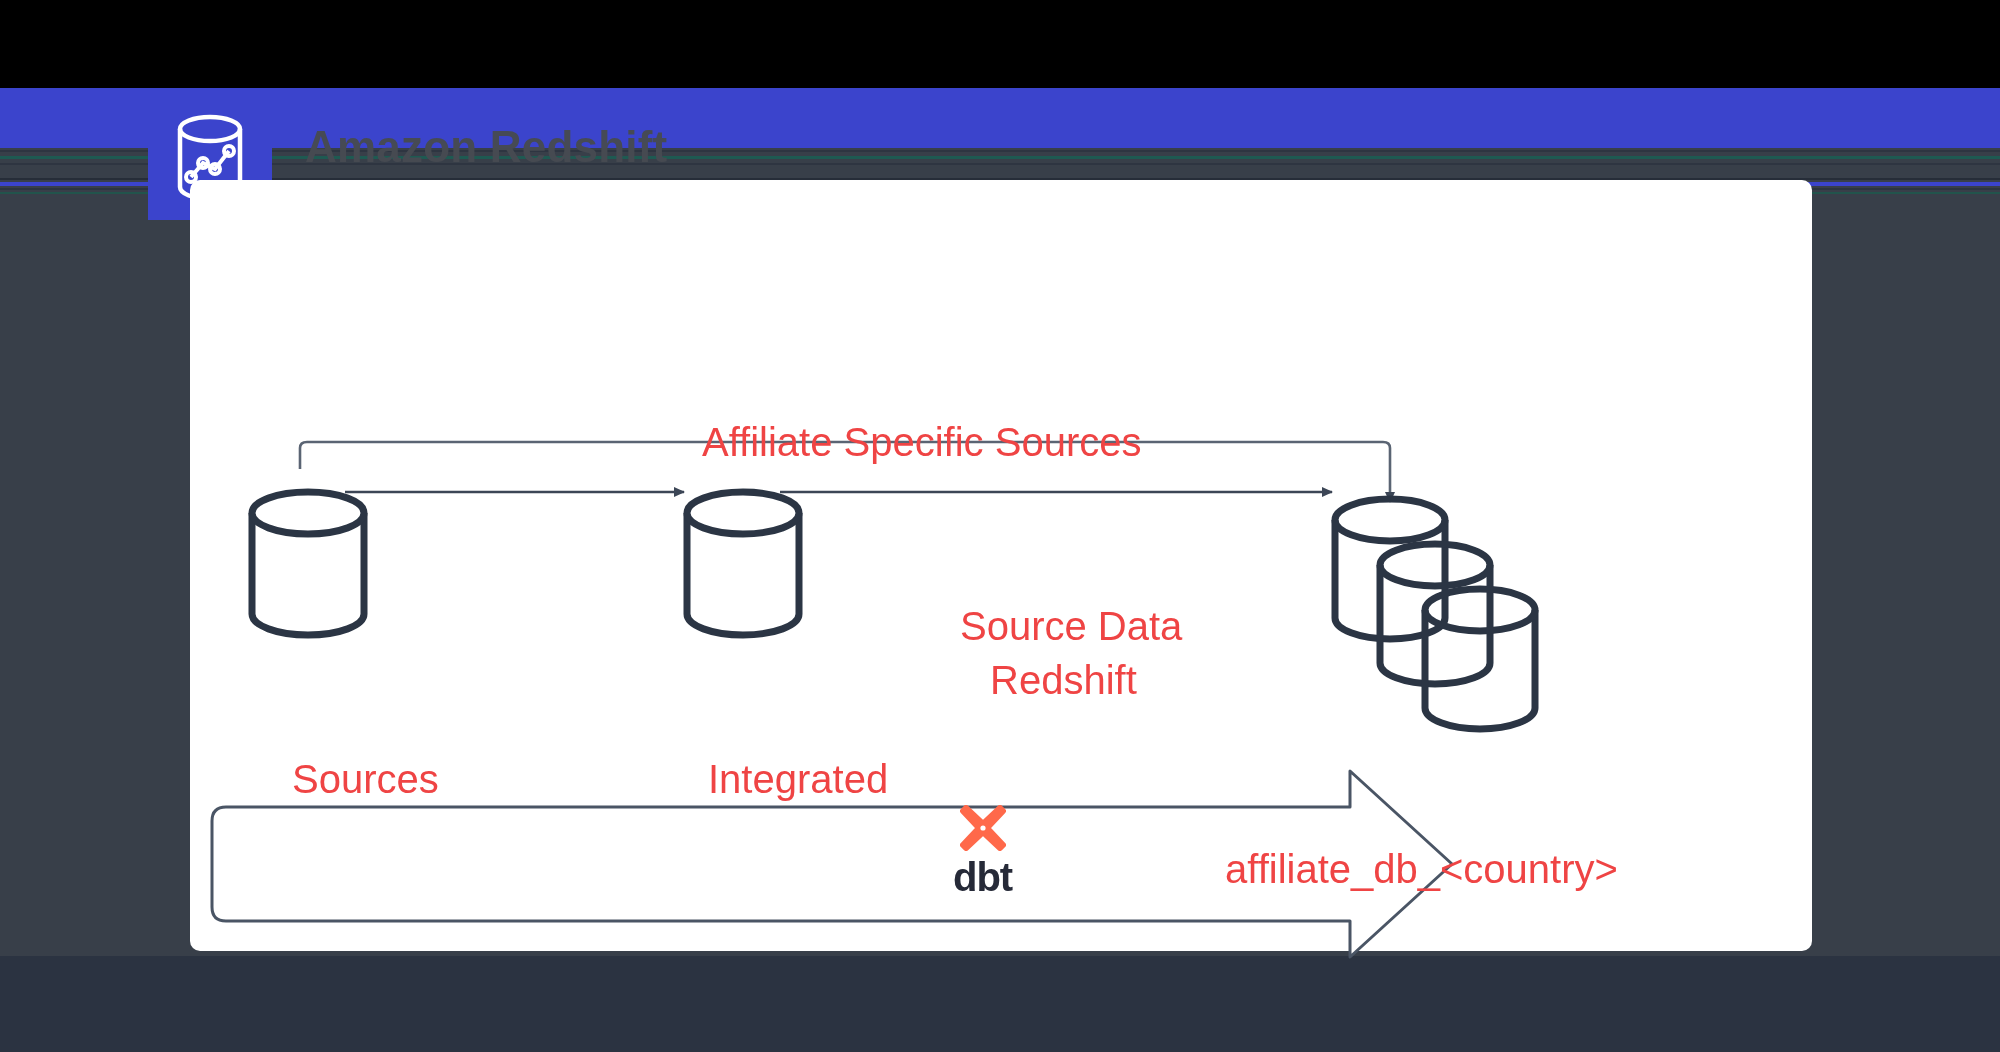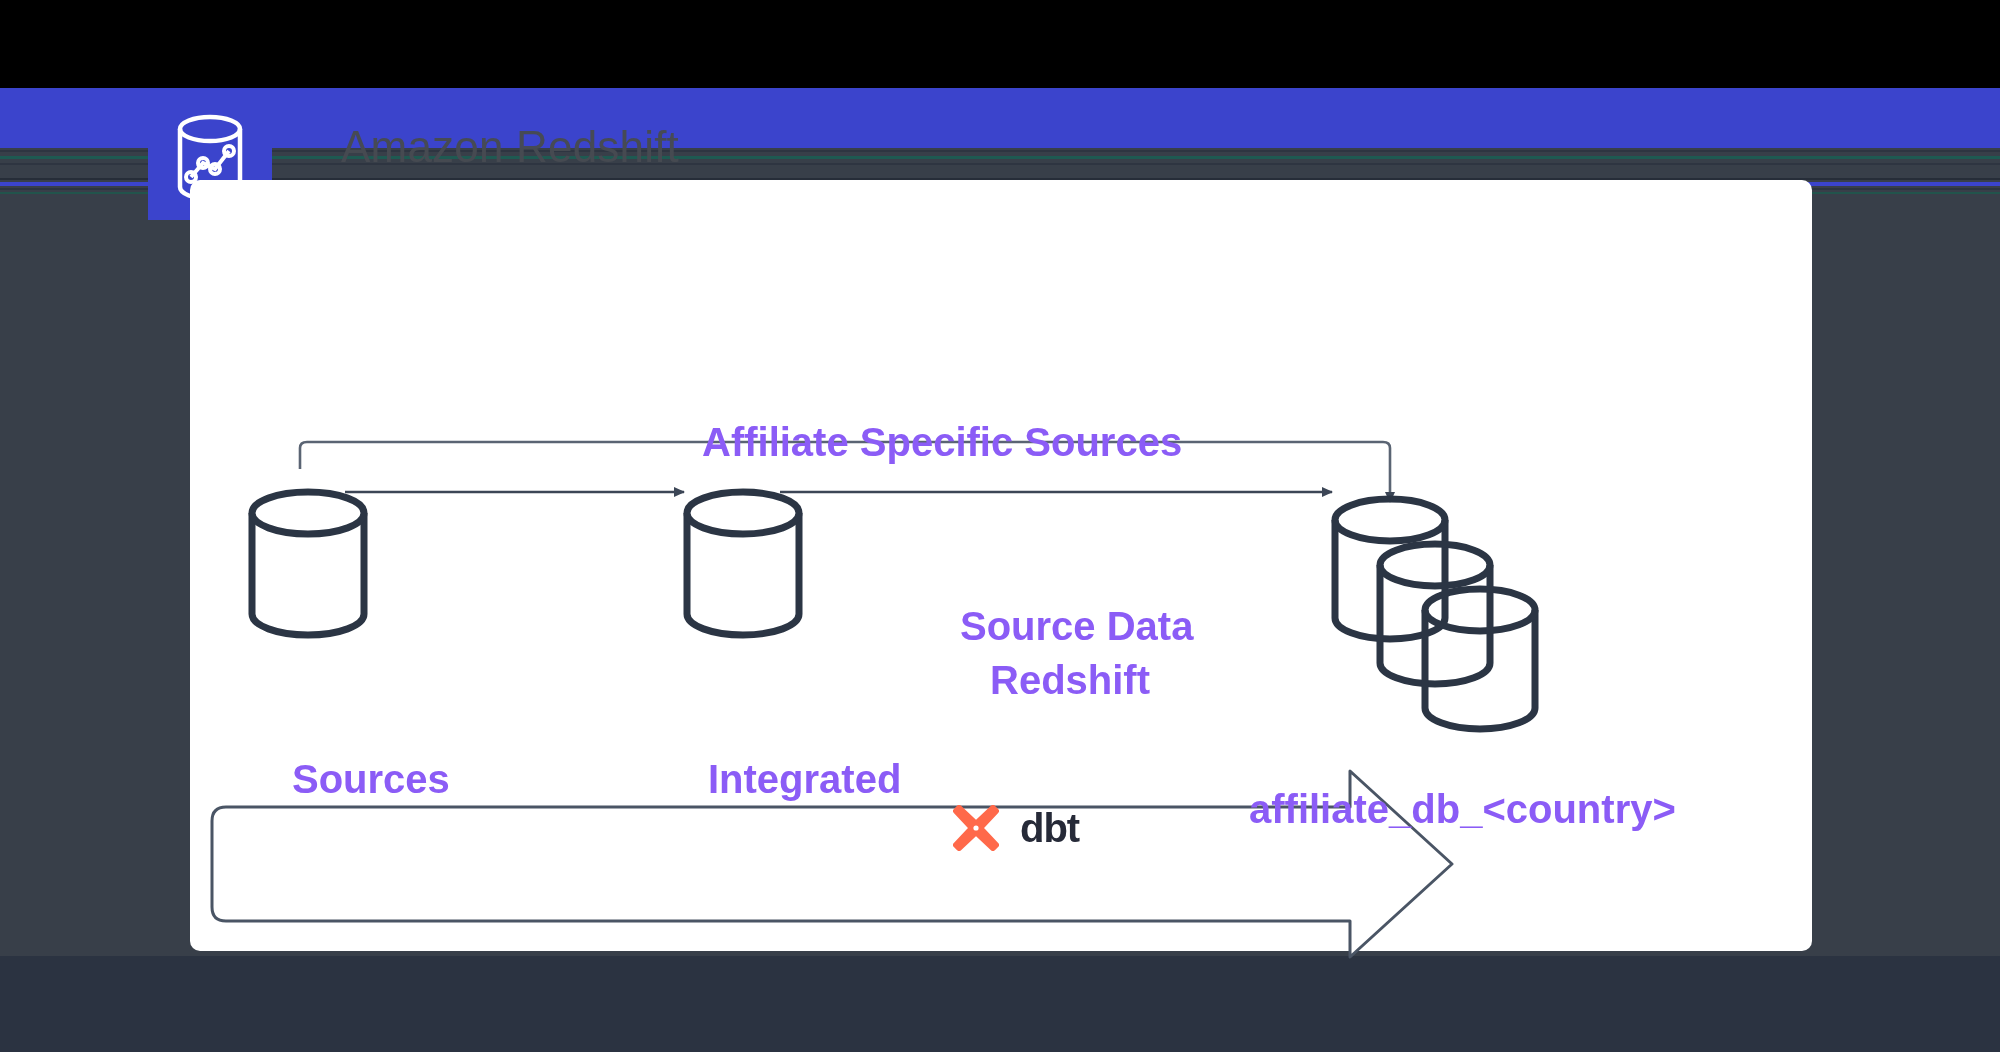--- a/index.html
+++ b/index.html
@@ -61,66 +61,66 @@
     width: 124px; height: 124px;
     background: #3B44CC;
     display: flex;
     align-items: center;
     justify-content: center;
   }
   .rs-title {
     position: absolute;
     left: 305px; top: 122px;
     font-size: 44px;
-    font-weight: 400;
+    font-weight: 700;
     color: #474B52;
     letter-spacing: 0.2px;
     white-space: nowrap;
     opacity: 0.97;
-    margin-left: 36px;
   }
 
   
   .panel {
     position: absolute;
     left: 190px; top: 180px;
     width: 1622px; height: 771px;
     background: #FFFFFF;
     border-radius: 10px;
   }
   .panel-svg {
     position: absolute;
     left: 0; top: 0;
     width: 1622px; height: 771px;
     overflow: visible;
   }
 
   
   .dlabel {
     position: absolute;
-    color: #8b5cf6;
+    color: #ef4444;
     font-size: 40px;
-    font-weight: 700;
+    font-weight: 400;
     white-space: nowrap;
     font-family: "Liberation Sans", sans-serif;
   }
   .lbl-affiliate { left: 512px; top: 240px; }
   .lbl-sources   { left: 102px; top: 577px; }
   .lbl-integrated{ left: 518px; top: 577px; }
   .lbl-sdp1      { left: 770px; top: 424px; text-align: center; }
   .lbl-sdp2      { left: 800px; top: 478px; }
-  .lbl-affdb     { left: 1035px; top: 607px; margin-left: 24px; }
+  .lbl-affdb     { left: 1035px; top: 667px; }
 
   
   .dbt-logo {
     position: absolute;
     left: 763px; top: 625px;
     display: flex;
     align-items: center;
-    gap: 21px;
+    gap: 6px;
+    flex-direction: column;
   }
   .dbt-word {
     font-size: 40px;
     font-weight: bold;
     color: #262A38;
     letter-spacing: -1px;
     line-height: 1;
   }
 </style>
 </head>

